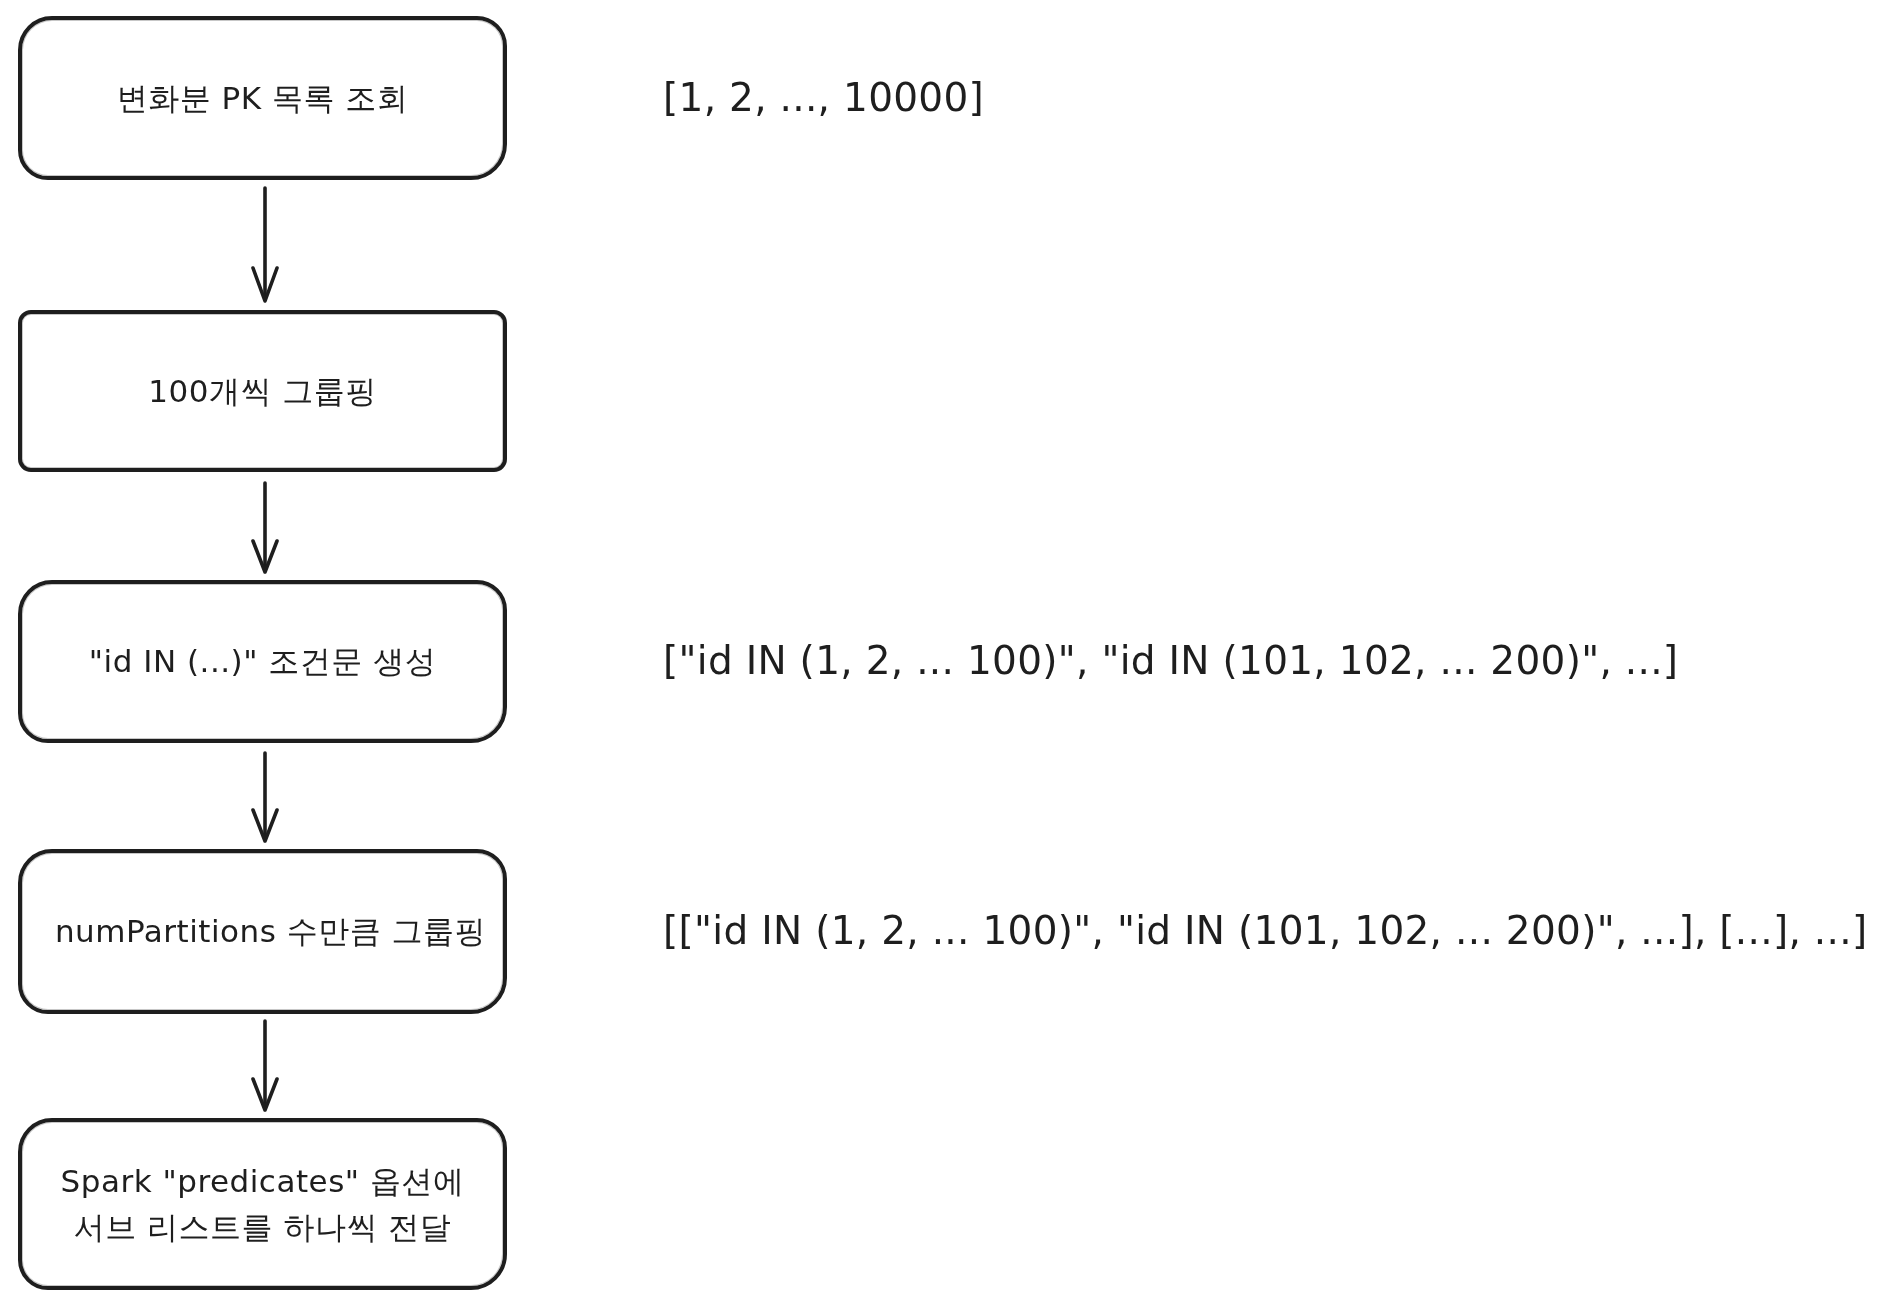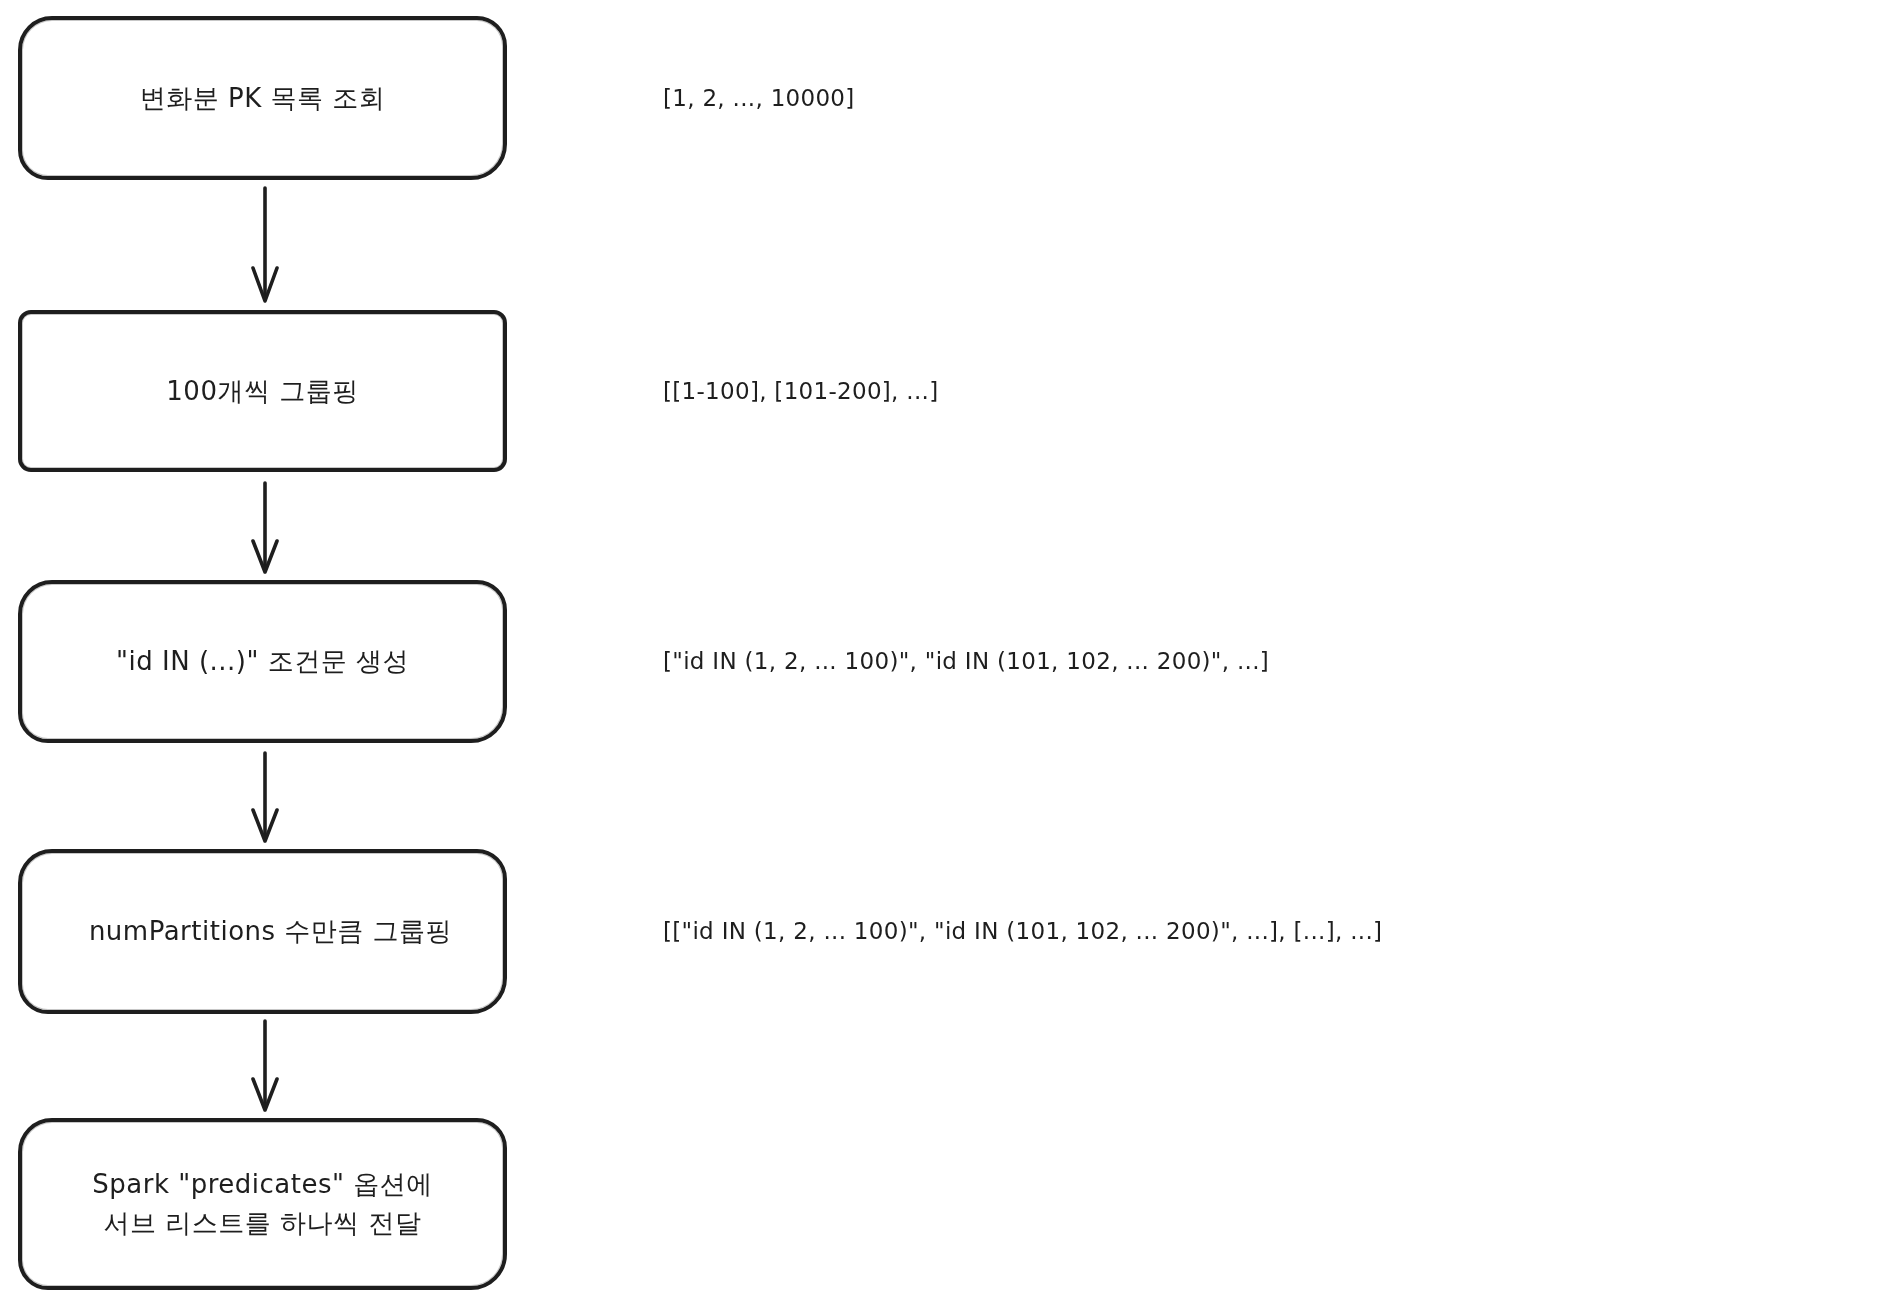--- a/index.html
+++ b/index.html
@@ -24,33 +24,33 @@
     border: 4px solid #1e1e1e;
     border-radius: 34px 30px 36px 30px;
     background: #ffffff;
     display: flex;
     align-items: center;
     justify-content: center;
     text-align: center;
     box-shadow: inset 0 0 0 1px rgba(30,30,30,0.25);
   }
   .flow-box .label {
-    font-size: 26px;
+    font-size: 31px;
     line-height: 1.5;
     font-weight: 500;
     white-space: pre-line;
     padding: 0 8px;
     letter-spacing: 0.5px;
   }
   .annotation {
     position: absolute;
     left: 663px;
     height: 44px;
     line-height: 44px;
-    font-size: 23px;
+    font-size: 39px;
     font-weight: 500;
     white-space: nowrap;
     letter-spacing: 0.3px;
   }
   .arrow {
     position: absolute;
     left: 245px;
     width: 40px;
   }
   .arrow svg { display: block; }
@@ -104,19 +104,18 @@
 
   <div class="arrow" style="top:1019px; height:94px;">
     <svg width="40" height="94" viewBox="0 0 40 94" fill="none">
       <path d="M20 2 L20 88" stroke="#1e1e1e" stroke-width="3.6" stroke-linecap="round"></path>
       <path d="M8 60 L20 91 L32 60" stroke="#1e1e1e" stroke-width="3.6" stroke-linecap="round" stroke-linejoin="round" fill="none"></path>
     </svg>
   </div>
 
   <div class="annotation" style="top:76px;">[1, 2, ..., 10000]</div>
 
-  <div class="annotation" style="top:369px;">[[1-100], [101-200], ...]</div>
 
   <div class="annotation" style="top:639px;">["id IN (1, 2, ... 100)", "id IN (101, 102, ... 200)", ...]</div>
 
   <div class="annotation" style="top:909px;">[["id IN (1, 2, ... 100)", "id IN (101, 102, ... 200)", ...], [...], ...]</div>
 
 </div>
 
 </body></html>

